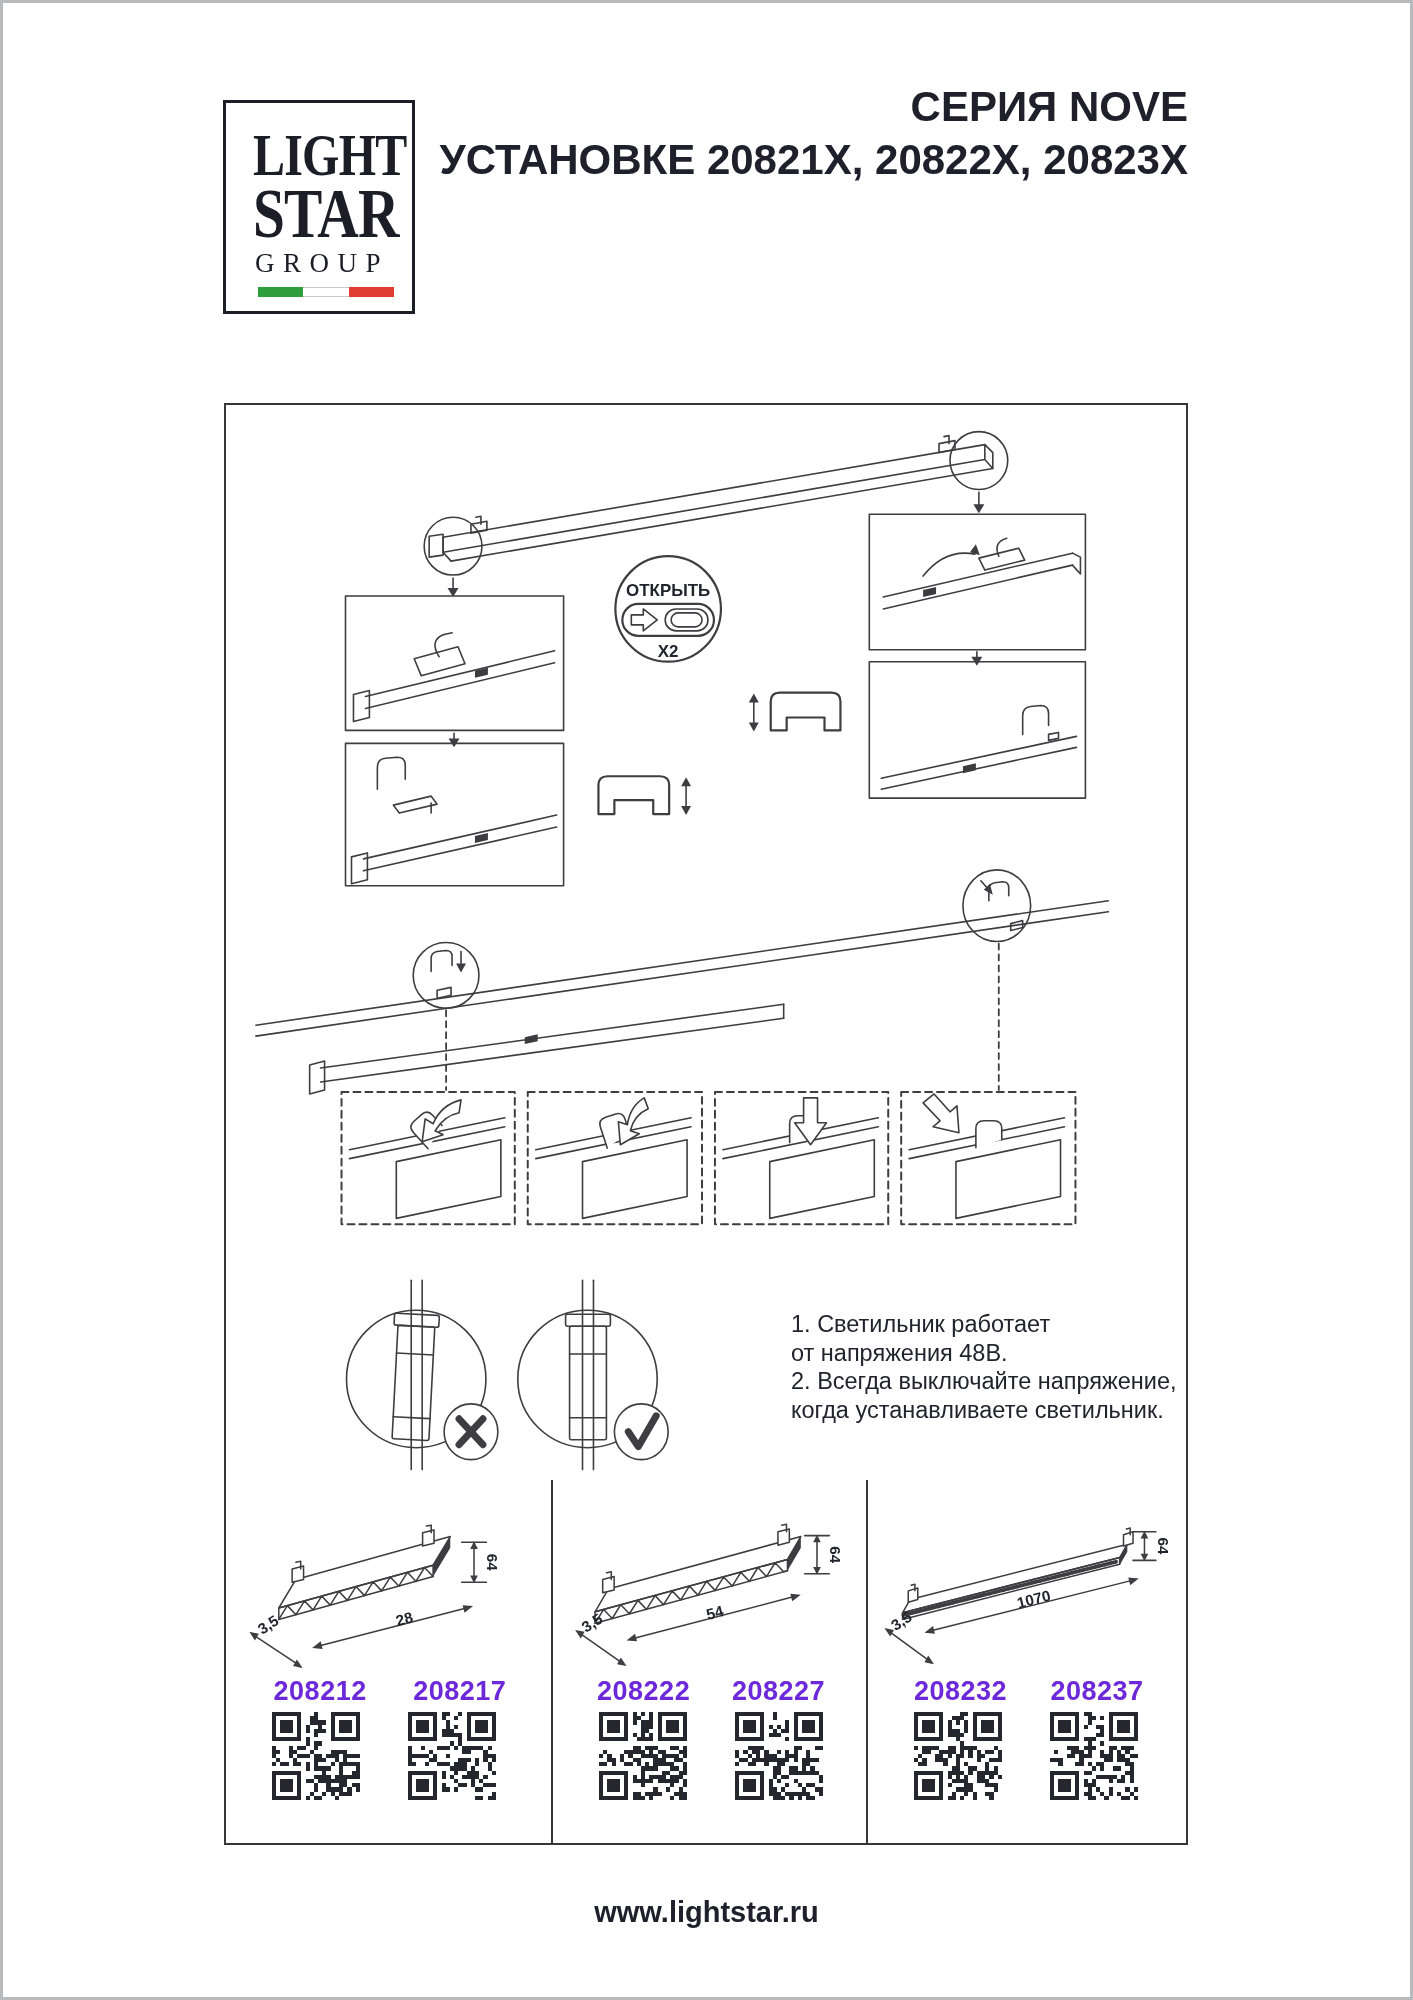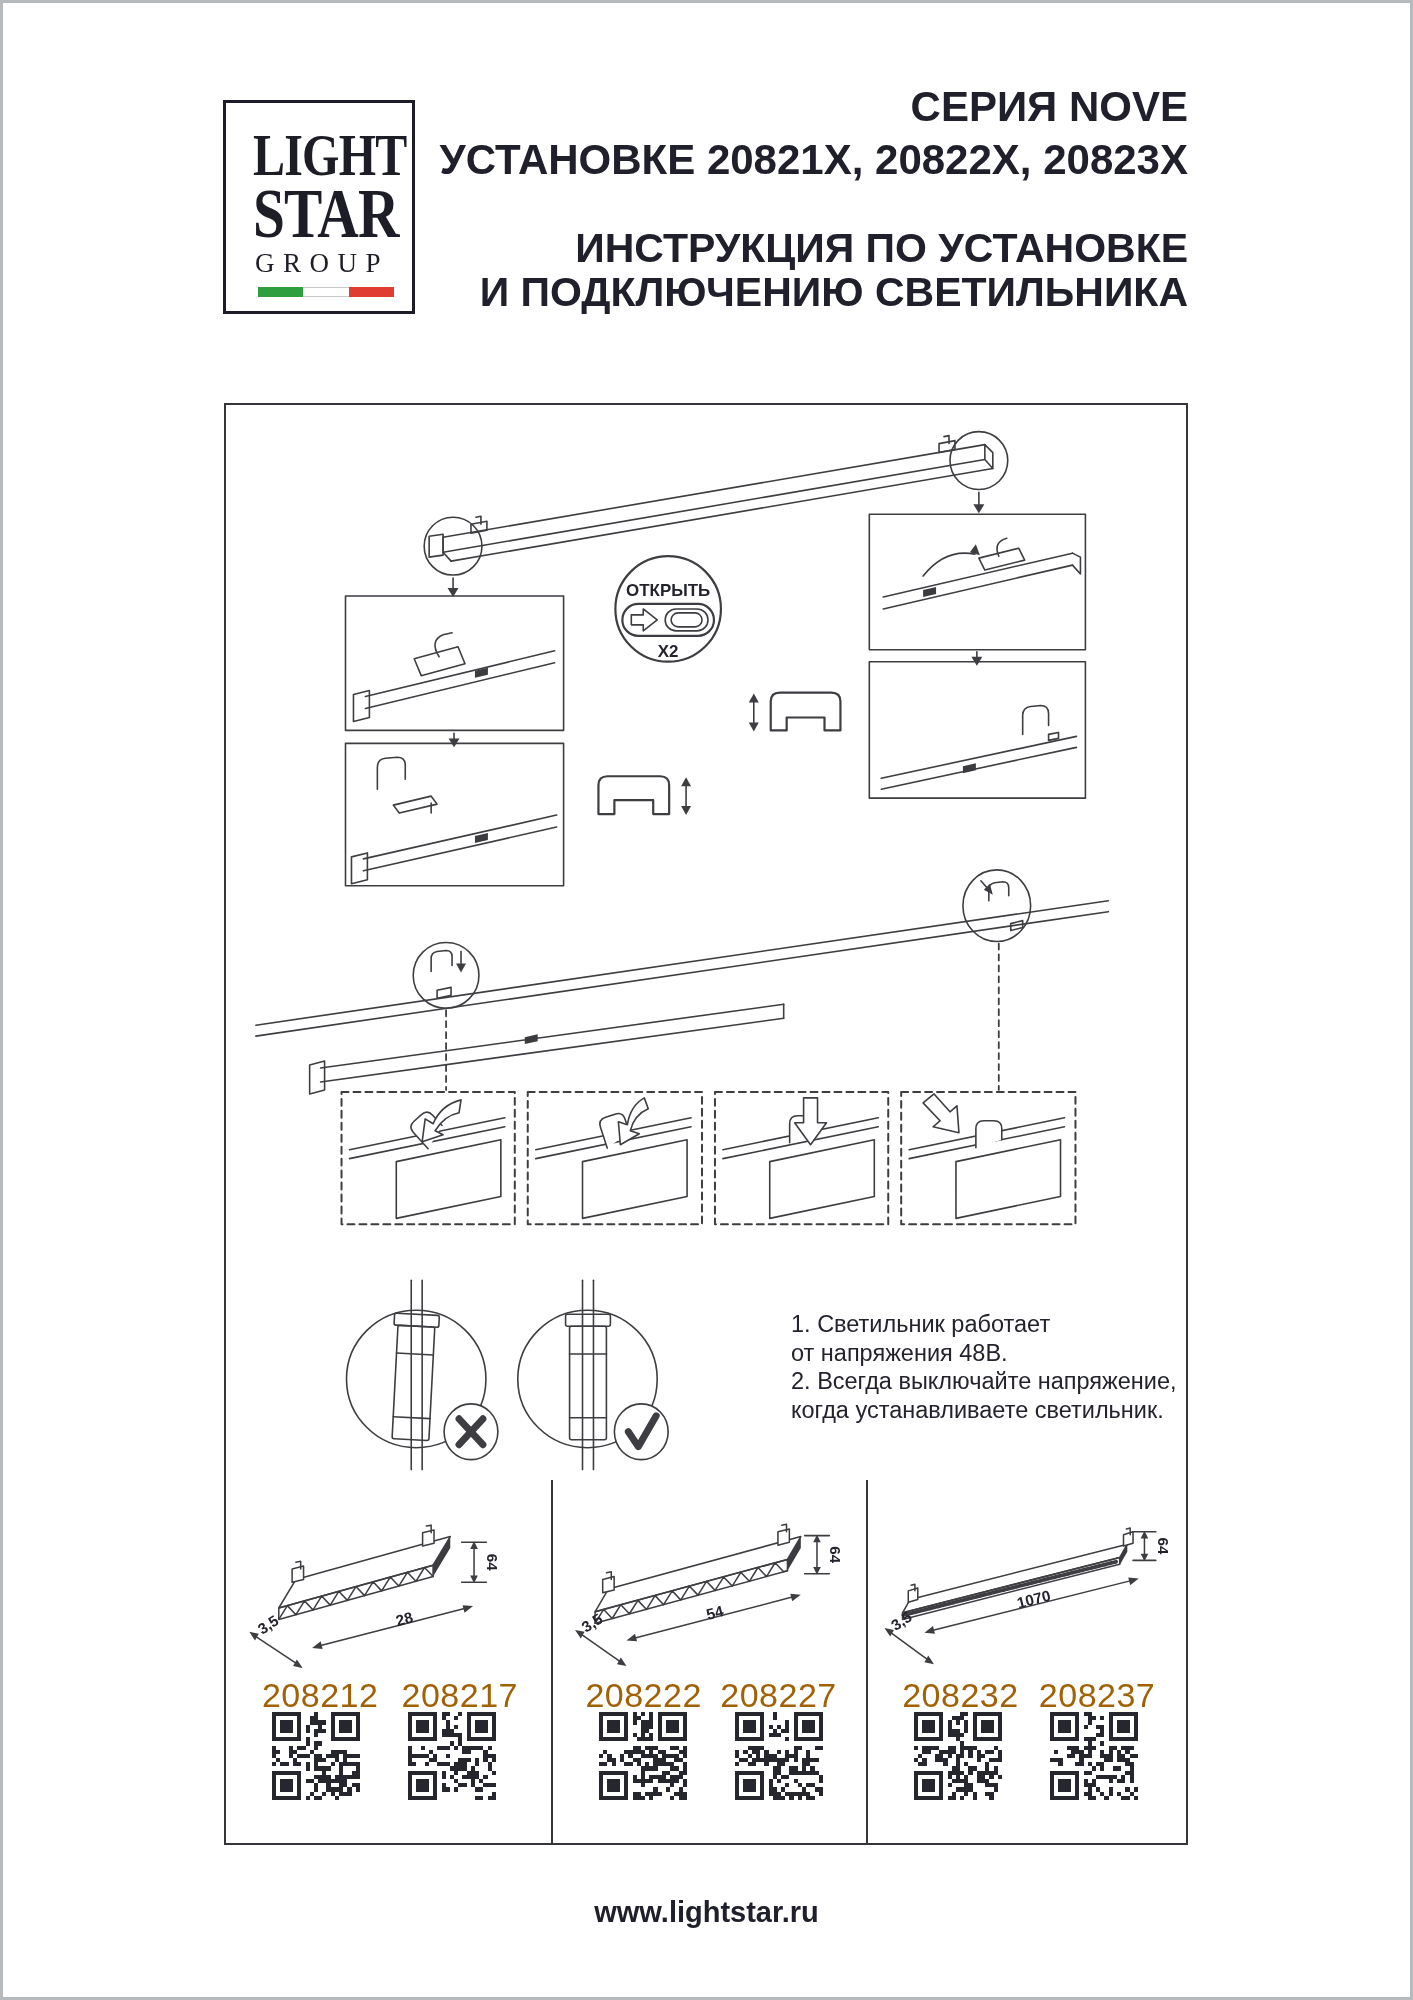--- a/index.html
+++ b/index.html
@@ -40,21 +40,21 @@
   .art .badge-t{font-size:17px;font-weight:bold;text-anchor:middle;}
   .art .dim{font-size:16px;font-weight:bold;text-anchor:middle;}
   .art .head{fill:#3d3d42;stroke:none;}
   
   .warn-text{position:absolute;left:565px;top:52px;font-size:23.5px;line-height:28.5px;
              font-weight:500;color:#23232e;}
   
   .panel{position:relative;height:100%;box-sizing:border-box;}
   .p1{width:326px;} .p2{width:317px;border-left:2px solid #35353a;} .p3{width:321px;border-left:2px solid #35353a;}
   .panel svg.draw{position:absolute;left:0;top:8px;width:100%;height:200px;}
-  .article{position:absolute;top:196px;font-size:34px;font-weight:400;color:#a16207;
+  .article{position:absolute;top:196px;font-size:27px;font-weight:700;color:#6d28d9;
            letter-spacing:.5px;transform:translateX(-50%);}
   .art-l{left:29%;} .art-r{left:72%;}
   .qr{position:absolute;top:232px;width:88px;height:88px;fill:#26262e;shape-rendering:crispEdges;}
   .qr-l{left:46px;} .qr-r{left:182px;}
   
   .footer{position:absolute;left:0;top:1896px;width:100%;text-align:center;
           font-size:29px;font-weight:bold;color:#20202c;}
 </style>
 </head>
 <body>
@@ -68,24 +68,20 @@
     <span class="flag">
       <i class="f1" style="background:#2f9e3f"></i>
         <i class="f2" style="background:#ffffff"></i>
         <i class="f3" style="background:#e03c31"></i>
     </span>
   </div>
 
   <div class="hdr hdr-top">
     <div>СЕРИЯ NOVE</div>
     <div>УСТАНОВКЕ 20821X, 20822X, 20823X</div>
-  </div>
-  <div class="hdr hdr-instr">
-    <div>ИНСТРУКЦИЯ ПО УСТАНОВКЕ</div>
-    <div>И ПОДКЛЮЧЕНИЮ СВЕТИЛЬНИКА</div>
   </div>
 
   <div class="box box-install">
     <svg class="art" viewBox="0 0 964 855">
 
       <g>
         <path d="M218 132 L762 39"></path>
         <path d="M218 147 L762 54"></path>
         <path d="M226 156 L770 63"></path>
         <path d="M218 132 V147 L226 156"></path>

